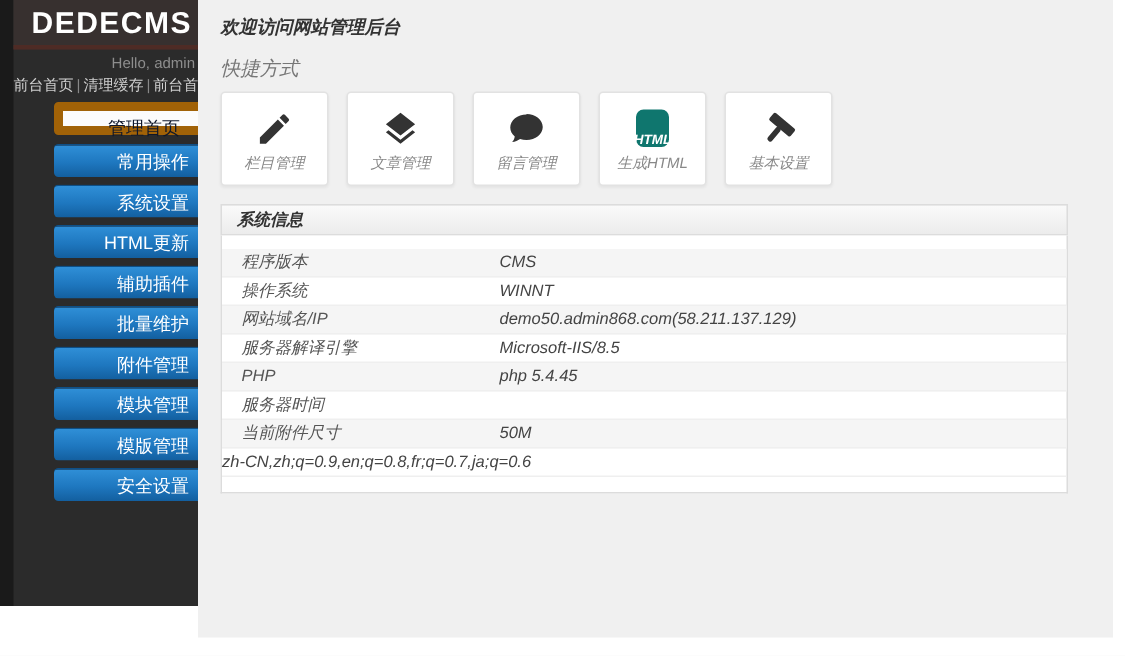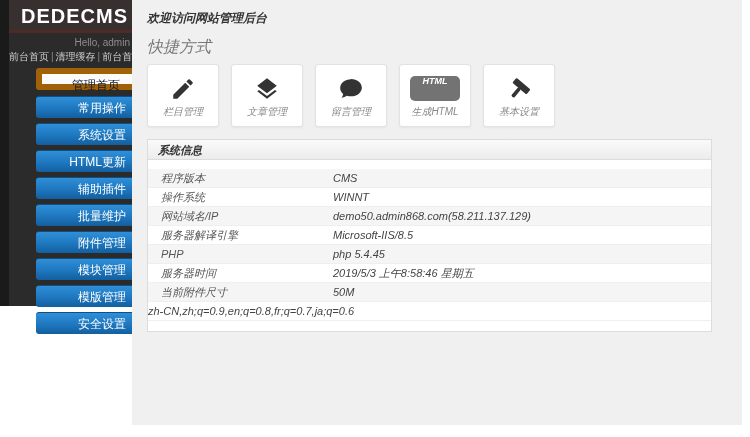--- a/index.html
+++ b/index.html
@@ -1,48 +1,48 @@
 <!DOCTYPE html>
 <html><head>
 <meta charset="utf-8">
 <style>
   * { margin:0; padding:0; box-sizing:border-box; }
   body { font-family:"Liberation Sans","DejaVu Sans",sans-serif; background:#fff; }
   .screen { position:relative; width:750px; height:437px; background:#fff; overflow:hidden; }
 
   
-  .sidebar { position:absolute; left:0; top:0; width:140px; height:306px; background:#2b2b2b; }
+  .sidebar { position:absolute; left:0; top:0; width:140px; height:404px; background:#2b2b2b; }
   .sidebar::before { content:""; position:absolute; left:0; top:0; bottom:0; width:9px; background:#1a1a1a; }
   .logo { position:relative; margin-left:9px; height:33px; line-height:33px; text-align:center;
           background:#37302f; border-bottom:3px solid #4e2b25; color:#fff; font-weight:bold;
           font-size:20px; letter-spacing:1px; }
   .greeting { margin:4px 10px 0 9px; text-align:right; color:#8d8d8d; font-size:10px; }
   .quicklinks { margin:2px 6px 4px 9px; text-align:right; color:#cfcfcf; font-size:10px; white-space:nowrap; }
   .quicklinks a { color:#cfcfcf; text-decoration:none; cursor:pointer; }
   .quicklinks .sep { color:#888; margin:0 2px; }
   .btn { display:block; margin:0 2px 5px 36px; height:22px; line-height:22px; text-align:right;
          padding:0 12px; font-size:12px; border-radius:3px; text-decoration:none; cursor:pointer; }
   .btn.home { background:#fbfbfb; color:#0f172a; margin-bottom:6px; border:6px solid #a16207; }
   .btn.blue { background:linear-gradient(to bottom,#2f8fd7 0%,#1e77bf 55%,#135f9f 100%);
               border-top:1px solid #0e4f86; color:#fff; }
 
   
   .main { position:absolute; left:132px; top:0; width:610px; height:425px; background:#f0f0f0; padding:8px 15px;font-style:italic; }
   .welcome { font-size:12px; font-weight:bold; color:#333; margin-top:2px; }
-  .shortcut-label { font-size:16px; color:#777; margin-top:10px; }
+  .shortcut-label { font-size:13px; color:#777; margin-top:10px; }
 
   .cards { display:flex; gap:12px; margin-top:6px; }
   .card { width:72px; height:63px; background:#fff; border:1px solid #e2e2e2; border-radius:3px;
           box-shadow:0 1px 2px rgba(0,0,0,0.05); display:flex; flex-direction:column;
           align-items:center; justify-content:center; cursor:pointer; }
   .card .icon { height:32px; display:flex; align-items:center; justify-content:center; }
   .card svg { width:26px; height:26px; fill:#333; }
   .card-label { font-size:10px; color:#888; margin-top:0; }
-  .html-badge { width:50px; height:25px; background:#737373; border-radius:5px; color:#fff;
-                font-weight:bold; font-size:9px; display:flex; align-items:flex-start; justify-content:center; }
+  .html-badge { width:22px; height:25px; background:#0f766e; border-radius:5px; color:#fff;
+                font-weight:bold; font-size:9px; display:flex; align-items:flex-end; justify-content:center; }
 
   .panel { margin-top:12px; width:565px; }
   .panel-header { height:21px; line-height:21px; background:linear-gradient(#fafafa,#ececec);
                   border:1px solid #dcdcdc; font-size:11px; font-weight:bold; color:#333; padding:0 10px; }
   .panel-body { background:#fff; border:1px solid #dcdcdc; border-top:none; padding:9px 0 10px; }
   .row { display:flex; height:19px; line-height:19px; font-size:11px; color:#555;
          border-bottom:1px solid #efefef; }
   .row:nth-child(odd) { background:#f5f5f5; }
   .row .lbl { width:185px; padding-left:13px; flex-shrink:0; }
   .row .val { color:#444; }
@@ -140,21 +140,20 @@
         <div class="row">
           <span class="lbl">服务器解译引擎</span>
           <span class="val">Microsoft-IIS/8.5</span>
         </div>
         <div class="row">
           <span class="lbl">PHP</span>
           <span class="val">php 5.4.45</span>
         </div>
         <div class="row">
           <span class="lbl">服务器时间</span>
-          <span class="val">2019/5/3 上午8:58:46 星期五</span>
         </div>
         <div class="row">
           <span class="lbl">当前附件尺寸</span>
           <span class="val">50M</span>
         </div>
         <div class="row">
           <span class="val">zh-CN,zh;q=0.9,en;q=0.8,fr;q=0.7,ja;q=0.6</span>
         </div>
       </div>
     </section>

